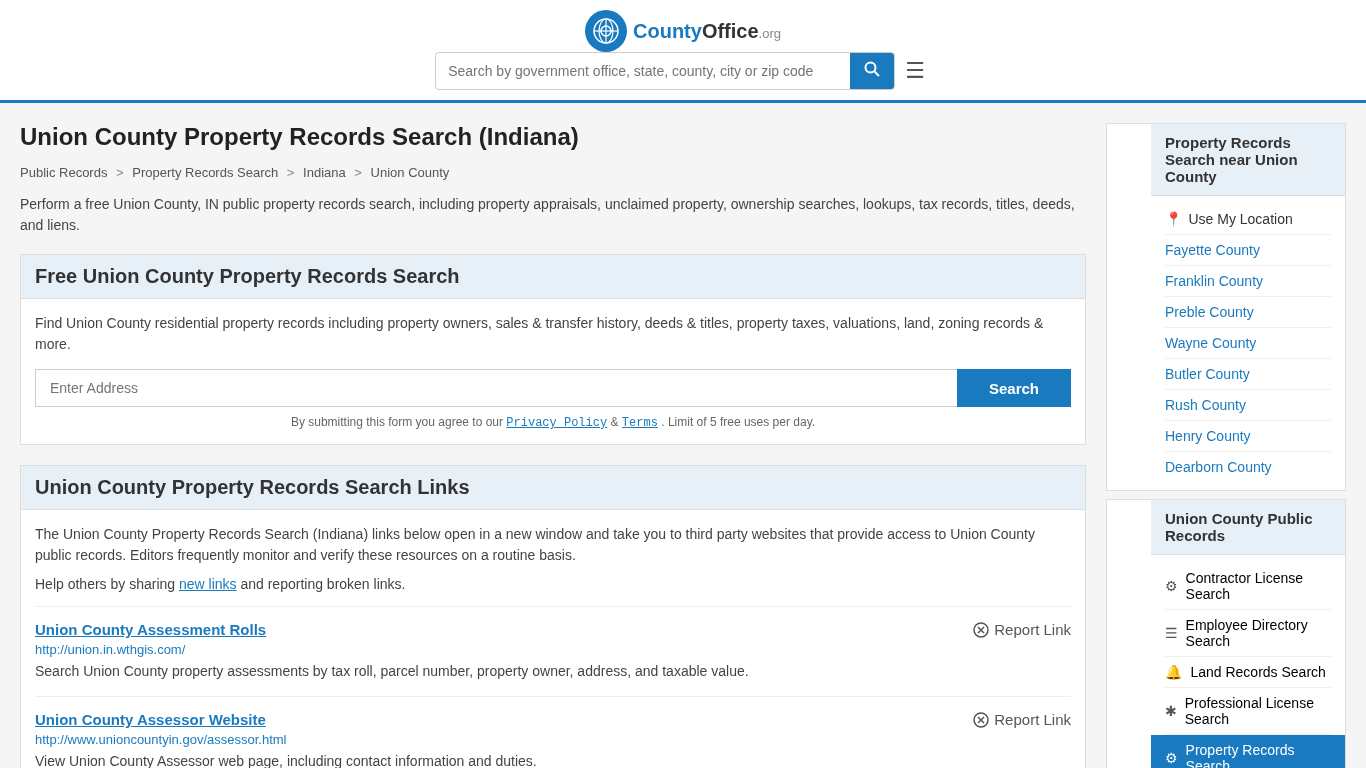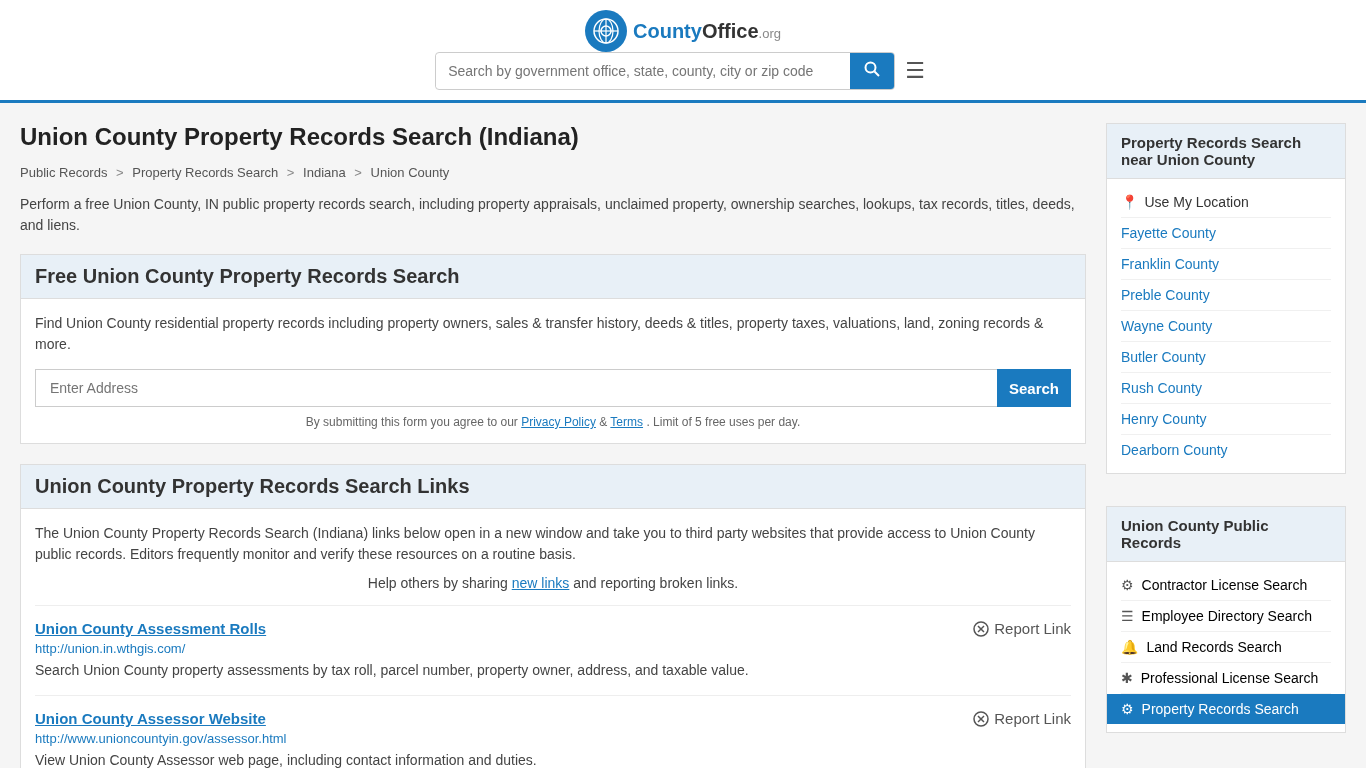--- a/index.html
+++ b/index.html
@@ -148,47 +148,47 @@
       border: 1px solid #ccc;
       border-right: none;
       font-size: 14px;
       outline: none;
       color: #555;
     }
     .address-form button {
       background: #1a7abf;
       color: #fff;
       border: none;
-      padding: 10px 12px;
+      padding: 10px 32px;
       font-size: 15px;
       font-weight: bold;
       cursor: pointer;
     }
     .form-notice {
       font-size: 12px;
       color: #666;
       text-align: center;
     }
     .form-notice a {
       color: #1a7abf;
       text-decoration: underline;
+      font-family: Liberation Mono, monospace;
     }
 
     
     .links-intro {
       font-size: 14px;
       color: #444;
       line-height: 1.5;
       margin-bottom: 10px;
     }
     .links-help {
       font-size: 14px;
       color: #444;
       margin-bottom: 14px;
-      text-align: center;
     }
     .links-help a {
       color: #1a7abf;
       text-decoration: underline;
     }
 
     
     .record-link-item {
       border-top: 1px solid #eee;
       padding: 14px 0;
@@ -223,21 +223,22 @@
     .record-link-desc {
       font-size: 14px;
       color: #444;
       line-height: 1.5;
     }
 
     
     .sidebar-box {
       background: #fff;
       border: 1px solid #ddd;
-      margin-bottom: 32px;
+      margin-bottom: 8px;
+      padding-left: 44px;
     }
     .sidebar-header {
       background: #e8f0f7;
       padding: 10px 14px;
       font-size: 15px;
       font-weight: bold;
       color: #333;
       border-bottom: 1px solid #ddd;
     }
     .sidebar-body {

